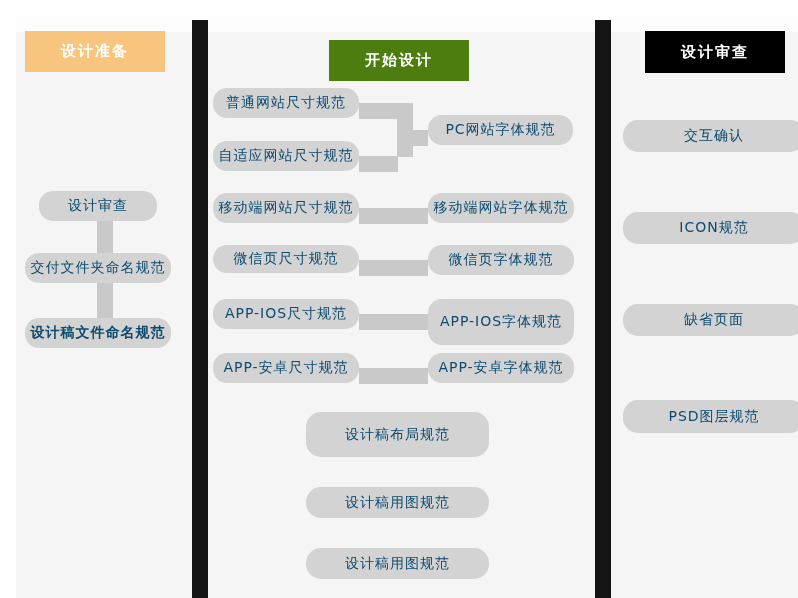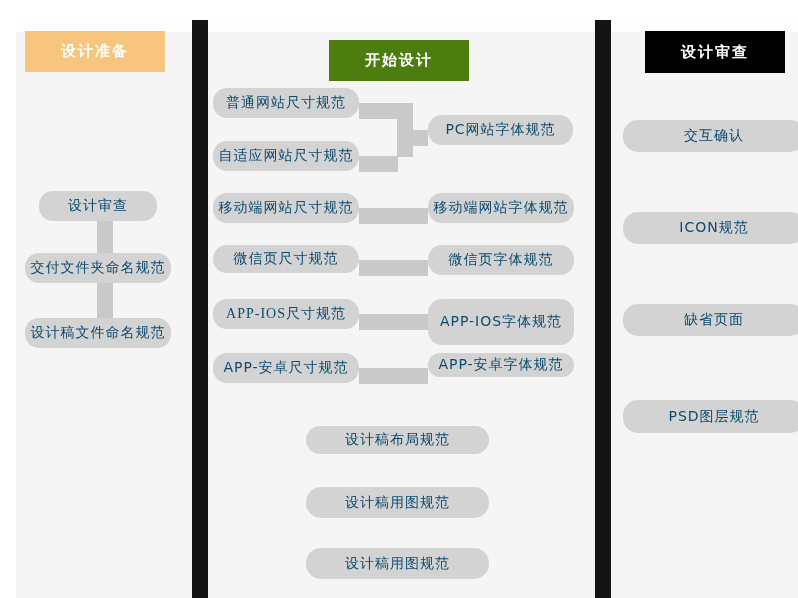--- a/index.html
+++ b/index.html
@@ -58,39 +58,39 @@
   .line {
     position: absolute;
     background: #c9c9c9;
   }
   .line.h { height: 1px; }
   .line.v { width: 1px; }
 
   
   .n-review   { left: 23px; top: 175px; width: 118px; height: 30px; }
   .n-folder   { left: 9px;  top: 237px; width: 146px; height: 30px; }
-  .n-filename { left: 9px;  top: 302px; width: 146px; height: 30px; }
+  .n-filename { left: 9px;  top: 302px; width: 146px; height: 30px; font-weight: bold; }
 
   
   .n-web-size      { left: 197px; top: 72px;  width: 146px; height: 30px; }
   .n-adaptive-size { left: 197px; top: 125px; width: 146px; height: 30px; }
   .n-mobile-size   { left: 197px; top: 177px; width: 146px; height: 30px; }
   .n-wechat-size   { left: 197px; top: 229px; width: 146px; height: 28px; }
-  .n-ios-size      { left: 197px; top: 283px; width: 146px; height: 30px; font-family: Liberation Serif, serif; }
+  .n-ios-size      { left: 197px; top: 283px; width: 146px; height: 30px; }
   .n-android-size  { left: 197px; top: 337px; width: 146px; height: 30px; }
 
   
   .n-pc-font      { left: 412px; top: 99px;  width: 145px; height: 30px; }
   .n-mobile-font  { left: 412px; top: 177px; width: 146px; height: 30px; }
   .n-wechat-font  { left: 412px; top: 229px; width: 146px; height: 30px; text-align: center; }
   .n-ios-font     { left: 412px; top: 283px; width: 146px; height: 46px; }
-  .n-android-font { left: 412px; top: 337px; width: 146px; height: 24px; }
+  .n-android-font { left: 412px; top: 337px; width: 146px; height: 30px; }
 
   
-  .n-layout { left: 290px; top: 410px; width: 183px; height: 28px; border-radius: 15px; }
+  .n-layout { left: 290px; top: 396px; width: 183px; height: 45px; border-radius: 15px; }
   .n-image  { left: 290px; top: 471px; width: 183px; height: 31px; border-radius: 15px; }
   .n-color  { left: 290px; top: 532px; width: 183px; height: 31px; border-radius: 15px; }
 
   
   .n-interact { left: 607px; top: 104px; width: 182px; height: 32px; border-radius: 15px; }
   .n-icon     { left: 607px; top: 196px; width: 182px; height: 32px; border-radius: 15px; }
   .n-default  { left: 607px; top: 288px; width: 182px; height: 32px; border-radius: 15px; }
   .n-psd      { left: 607px; top: 384px; width: 182px; height: 33px; border-radius: 15px; }
 
   

